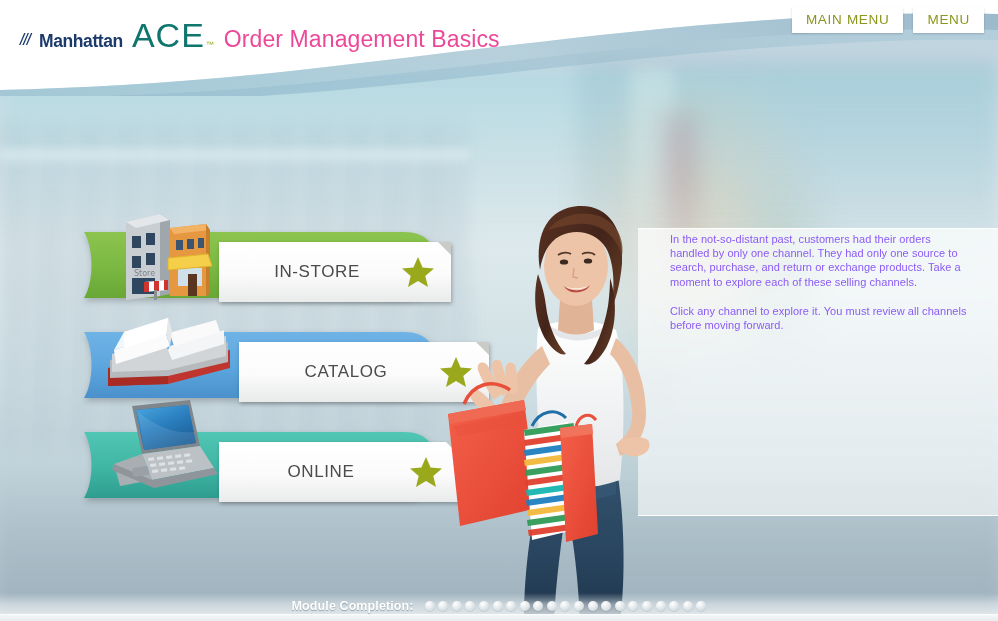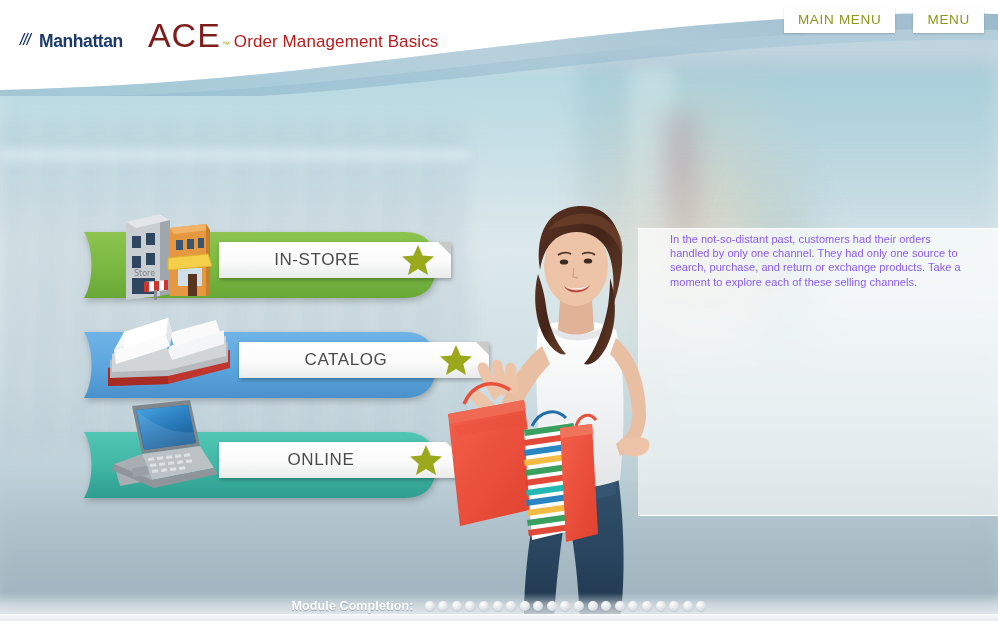--- a/index.html
+++ b/index.html
@@ -79,49 +79,49 @@
   .header-inner {
     position:absolute; left:0; top:0; width:998px; height:70px; z-index:8;
     display:flex; align-items:center;
   }
   .logo-wrap { display:flex; align-items:baseline; padding-left:19px; }
   .logo-mark { display:inline-block; margin-right:3px; position:relative; top:-1px; }
   .logo-manhattan {
     font-size:17.5px; font-weight:bold; color:#1b3a6b; letter-spacing:-.4px;
   }
   .logo-ace {
-    font-size:34px; color:#7f1d1d; letter-spacing:1px; margin-left:25px;
+    font-size:34px; color:#0f766e; letter-spacing:1px; margin-left:9px;
     font-weight:300; line-height:1;
   }
   .logo-tm { font-size:8px; color:#9aa81b; vertical-align:super; margin-left:1px; }
   .course-title {
-    font-size:17px; color:#b91c1c; margin-left:4px; letter-spacing:.1px;
-  }
-
-  
-  .nav-btns { position:absolute; right:14px; top:7px; display:flex; gap:18px; z-index:12;align-items:center; }
+    font-size:23px; color:#ec4899; margin-left:10px; letter-spacing:.1px;
+  }
+
+  
+  .nav-btns { position:absolute; right:14px; top:7px; display:flex; gap:10px; z-index:12;align-items:center; }
   .nav-btn {
     background:#ffffff; color:#8a961c; font-size:13.5px; letter-spacing:.7px;
     padding:5px 14px 6px; border:none; cursor:pointer;
     font-family:"Liberation Sans", sans-serif;
     box-shadow:0 1px 2px rgba(0,0,0,.18);
   }
 
   
   .ribbons { position:absolute; left:12px; top:0; width:560px; height:560px; z-index:5; }
   .ribbon { position:absolute; width:360px; height:70px; cursor:pointer; }
   .ribbon-instore { left:72px; top:230px; width:355px; }
   .ribbon-catalog { left:72px; top:330px; width:355px; }
   .ribbon-online  { left:72px; top:430px; width:355px; }
 
   .ribbon-band { position:absolute; left:0; top:0; width:100%; height:100%; }
   .ribbon-band svg { display:block; filter:drop-shadow(1px 3px 3px rgba(0,0,0,.22)); }
 
   .tag {
-    position:absolute; top:12px; height:36px;
+    position:absolute; top:12px; height:60px;
     background:linear-gradient(180deg,#ffffff 0%,#fbfbfb 55%,#e9eaea 100%);
     display:flex; align-items:center; justify-content:space-between;
     box-shadow:1px 2px 4px rgba(0,0,0,.28);
   }
   .tag::after {
     content:""; position:absolute; right:0; top:0;
     border-width:0 13px 13px 0; border-style:solid;
     border-color:transparent #c9cbc6 transparent transparent;
   }
   .tag-label {
@@ -241,20 +241,21 @@
   </div>
 
   <div class="nav-btns">
     <button class="nav-btn">MAIN MENU</button>
     <button class="nav-btn">MENU</button>
   </div>
 
   <div class="info-panel"></div>
   <div class="info-content">
     <p class="info-para">In the not-so-distant past, customers had their orders handled by only one channel. They had only one source to search, purchase, and return or exchange products. Take a moment to explore each of these selling channels.</p>
+    <p class="info-para">Click any channel to explore it. You must review all channels before moving forward.</p>
   </div>
 
   <div class="ribbons">
 
     <div class="ribbon ribbon-instore">
       <div class="ribbon-band">
         <svg width="355" height="70" viewBox="0 0 355 70">
           <defs>
             <linearGradient id="gGreen" x1="0" y1="0" x2="0" y2="1">
               <stop offset="0" stop-color="#8cc44f"></stop>

